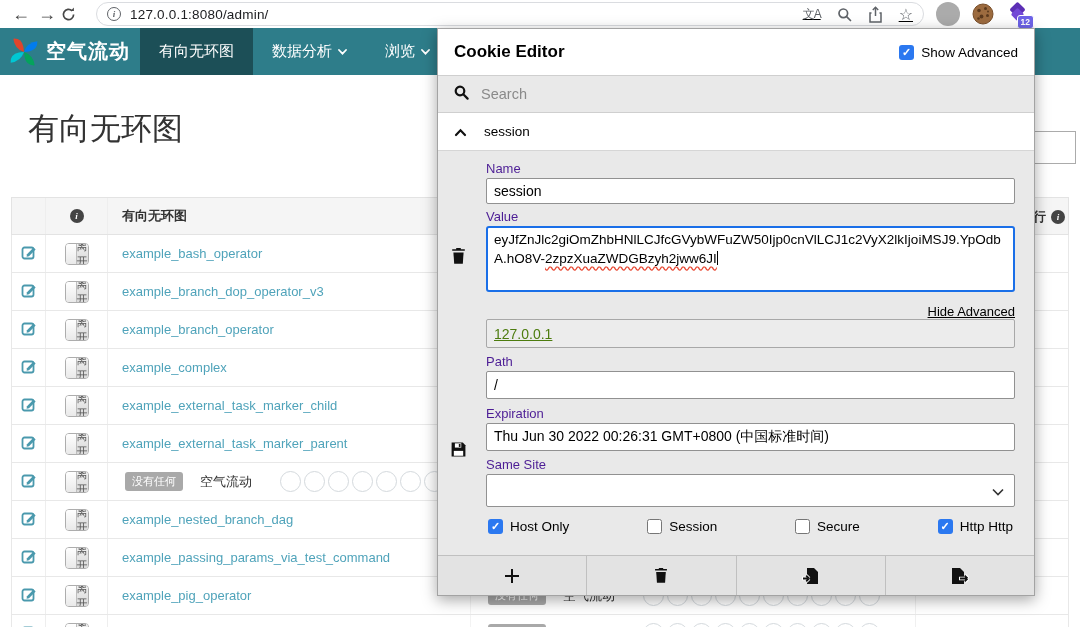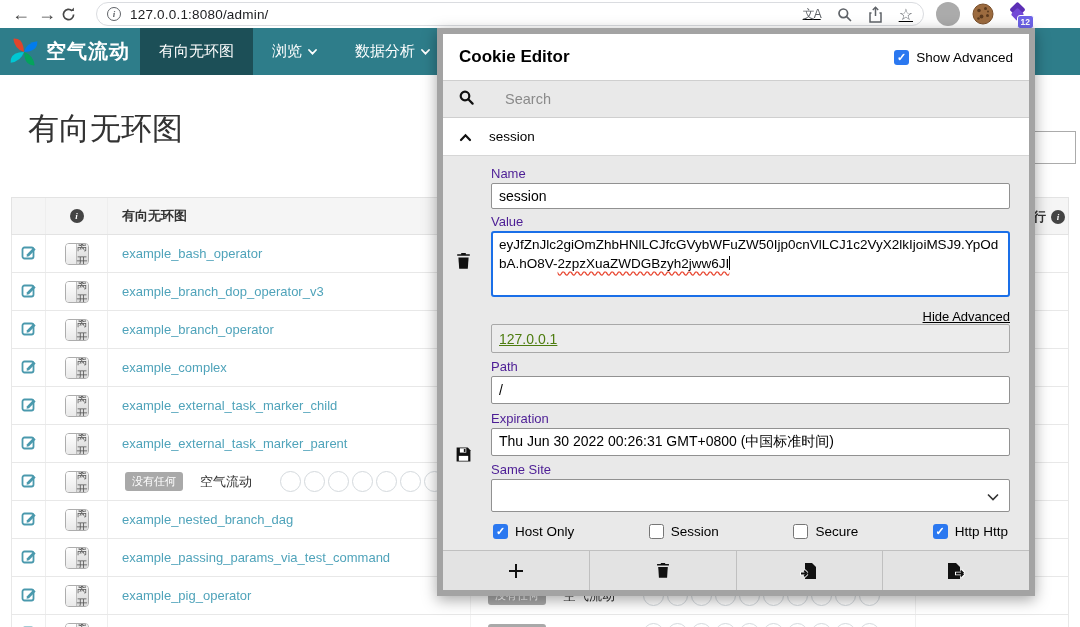--- a/index.html
+++ b/index.html
@@ -61,32 +61,32 @@
             font-weight:bold; color:#333; white-space:nowrap; }
   .toggle { width:24px; height:22px; border:1px solid #adadad; border-radius:4px; display:flex; overflow:hidden; cursor:pointer; }
   .knob { width:17px; background:linear-gradient(#ffffff,#e9e9e9); border-right:1px solid #bdbdbd; }
   .toggle-label { flex:1; display:flex; align-items:center; justify-content:center; font-size:11px; color:#555;
                   background:linear-gradient(#efefef,#d9d9d9); }
   .sched-badge { background:#a9a9a9; color:#fff; font-size:11px; padding:2px 7px; border-radius:3px; white-space:nowrap; }
   .circ { width:21px; height:21px; border:1px solid #d4d9dd; border-radius:50%; flex:0 0 auto; }
 
   
   .popup { position:absolute; left:437px; top:28px; width:598px; height:568px; background:#e9e9e9;
-           border:6px solid #a3a3a3; box-shadow:0 4px 14px rgba(0,0,0,.35); z-index:10;
+           border:1px solid #a3a3a3; box-shadow:0 4px 14px rgba(0,0,0,.35); z-index:10;
            display:flex; flex-direction:column; }
   .pop-header { height:46px; background:#fff; display:flex; align-items:center; padding:0 16px; flex:0 0 auto; }
   .pop-title { font-size:17px; font-weight:bold; color:#000; }
   .show-adv { margin-left:auto; display:flex; align-items:center; gap:7px; font-size:13.5px; color:#000; cursor:pointer; }
   .cb { width:15px; height:15px; border-radius:3px; display:flex; align-items:center; justify-content:center;
         flex:0 0 auto; cursor:pointer; }
   .cb[data-checked="true"]  { background:#2b78f0; }
   .cb[data-checked="true"]::after { content:"✓"; color:#fff; font-size:11px; font-weight:bold; }
   .cb[data-checked="false"] { background:#fff; border:1.5px solid #767676; border-radius:2.5px; }
   .search-row { height:38px; background:#e9e9e9; border-top:1px solid #cfcfcf; border-bottom:1px solid #cfcfcf;
-                display:flex; align-items:center; padding:0 16px; gap:31px; flex:0 0 auto; }
+                display:flex; align-items:center; padding:0 16px; gap:12px; flex:0 0 auto; }
   .search-ph { color:#8a8a8a; font-size:14.5px; }
   .cookie-row { height:38px; background:#fff; border-bottom:1px solid #d6d6d6; display:flex; align-items:center;
                 padding:0 16px; gap:17px; flex:0 0 auto; cursor:pointer; }
   .cookie-row-name { font-size:13.5px; color:#000; }
   .pop-form { flex:1; position:relative; padding:6px 19px 0 48px; }
   .gutter-icon { position:absolute; left:12px; cursor:pointer; }
   .f-label { display:block; font-size:13px; color:#4c1d95; margin:4px 0 2px; }
   .f-input { background:#fff; border:1px solid #919191; border-radius:2px; font-size:14px; color:#000;
              display:flex; align-items:center; padding:0 7px; cursor:text; }
   .f-input.disabled { background:#ececec; border-color:#a8a8a8; color:#4d7c0f;text-decoration:underline; }
@@ -174,29 +174,29 @@
       </svg>
       <span class="brand-name">空气流动</span>
     </div>
     <div class="nav-items">
 
     <div class="nav-item active">
         <span>有向无环图</span>
 
       </div>
         <div class="nav-item">
-        <span>浏览</span>
+        <span>数据分析</span>
         <span class="nav-caret">
           <svg width="9" height="6" viewBox="0 0 9 6">
               <path d="M1 1 L4.5 4.7 L8 1" fill="none" stroke="#fff" stroke-width="1.8" stroke-linecap="round"></path>
             </svg>
         </span>
       </div>
         <div class="nav-item">
-        <span>数据分析</span>
+        <span>浏览</span>
         <span class="nav-caret">
           <svg width="9" height="6" viewBox="0 0 9 6">
               <path d="M1 1 L4.5 4.7 L8 1" fill="none" stroke="#fff" stroke-width="1.8" stroke-linecap="round"></path>
             </svg>
         </span>
       </div>
         <div class="nav-item">
         <span>行政</span>
         <span class="nav-caret">
           <svg width="9" height="6" viewBox="0 0 9 6">

